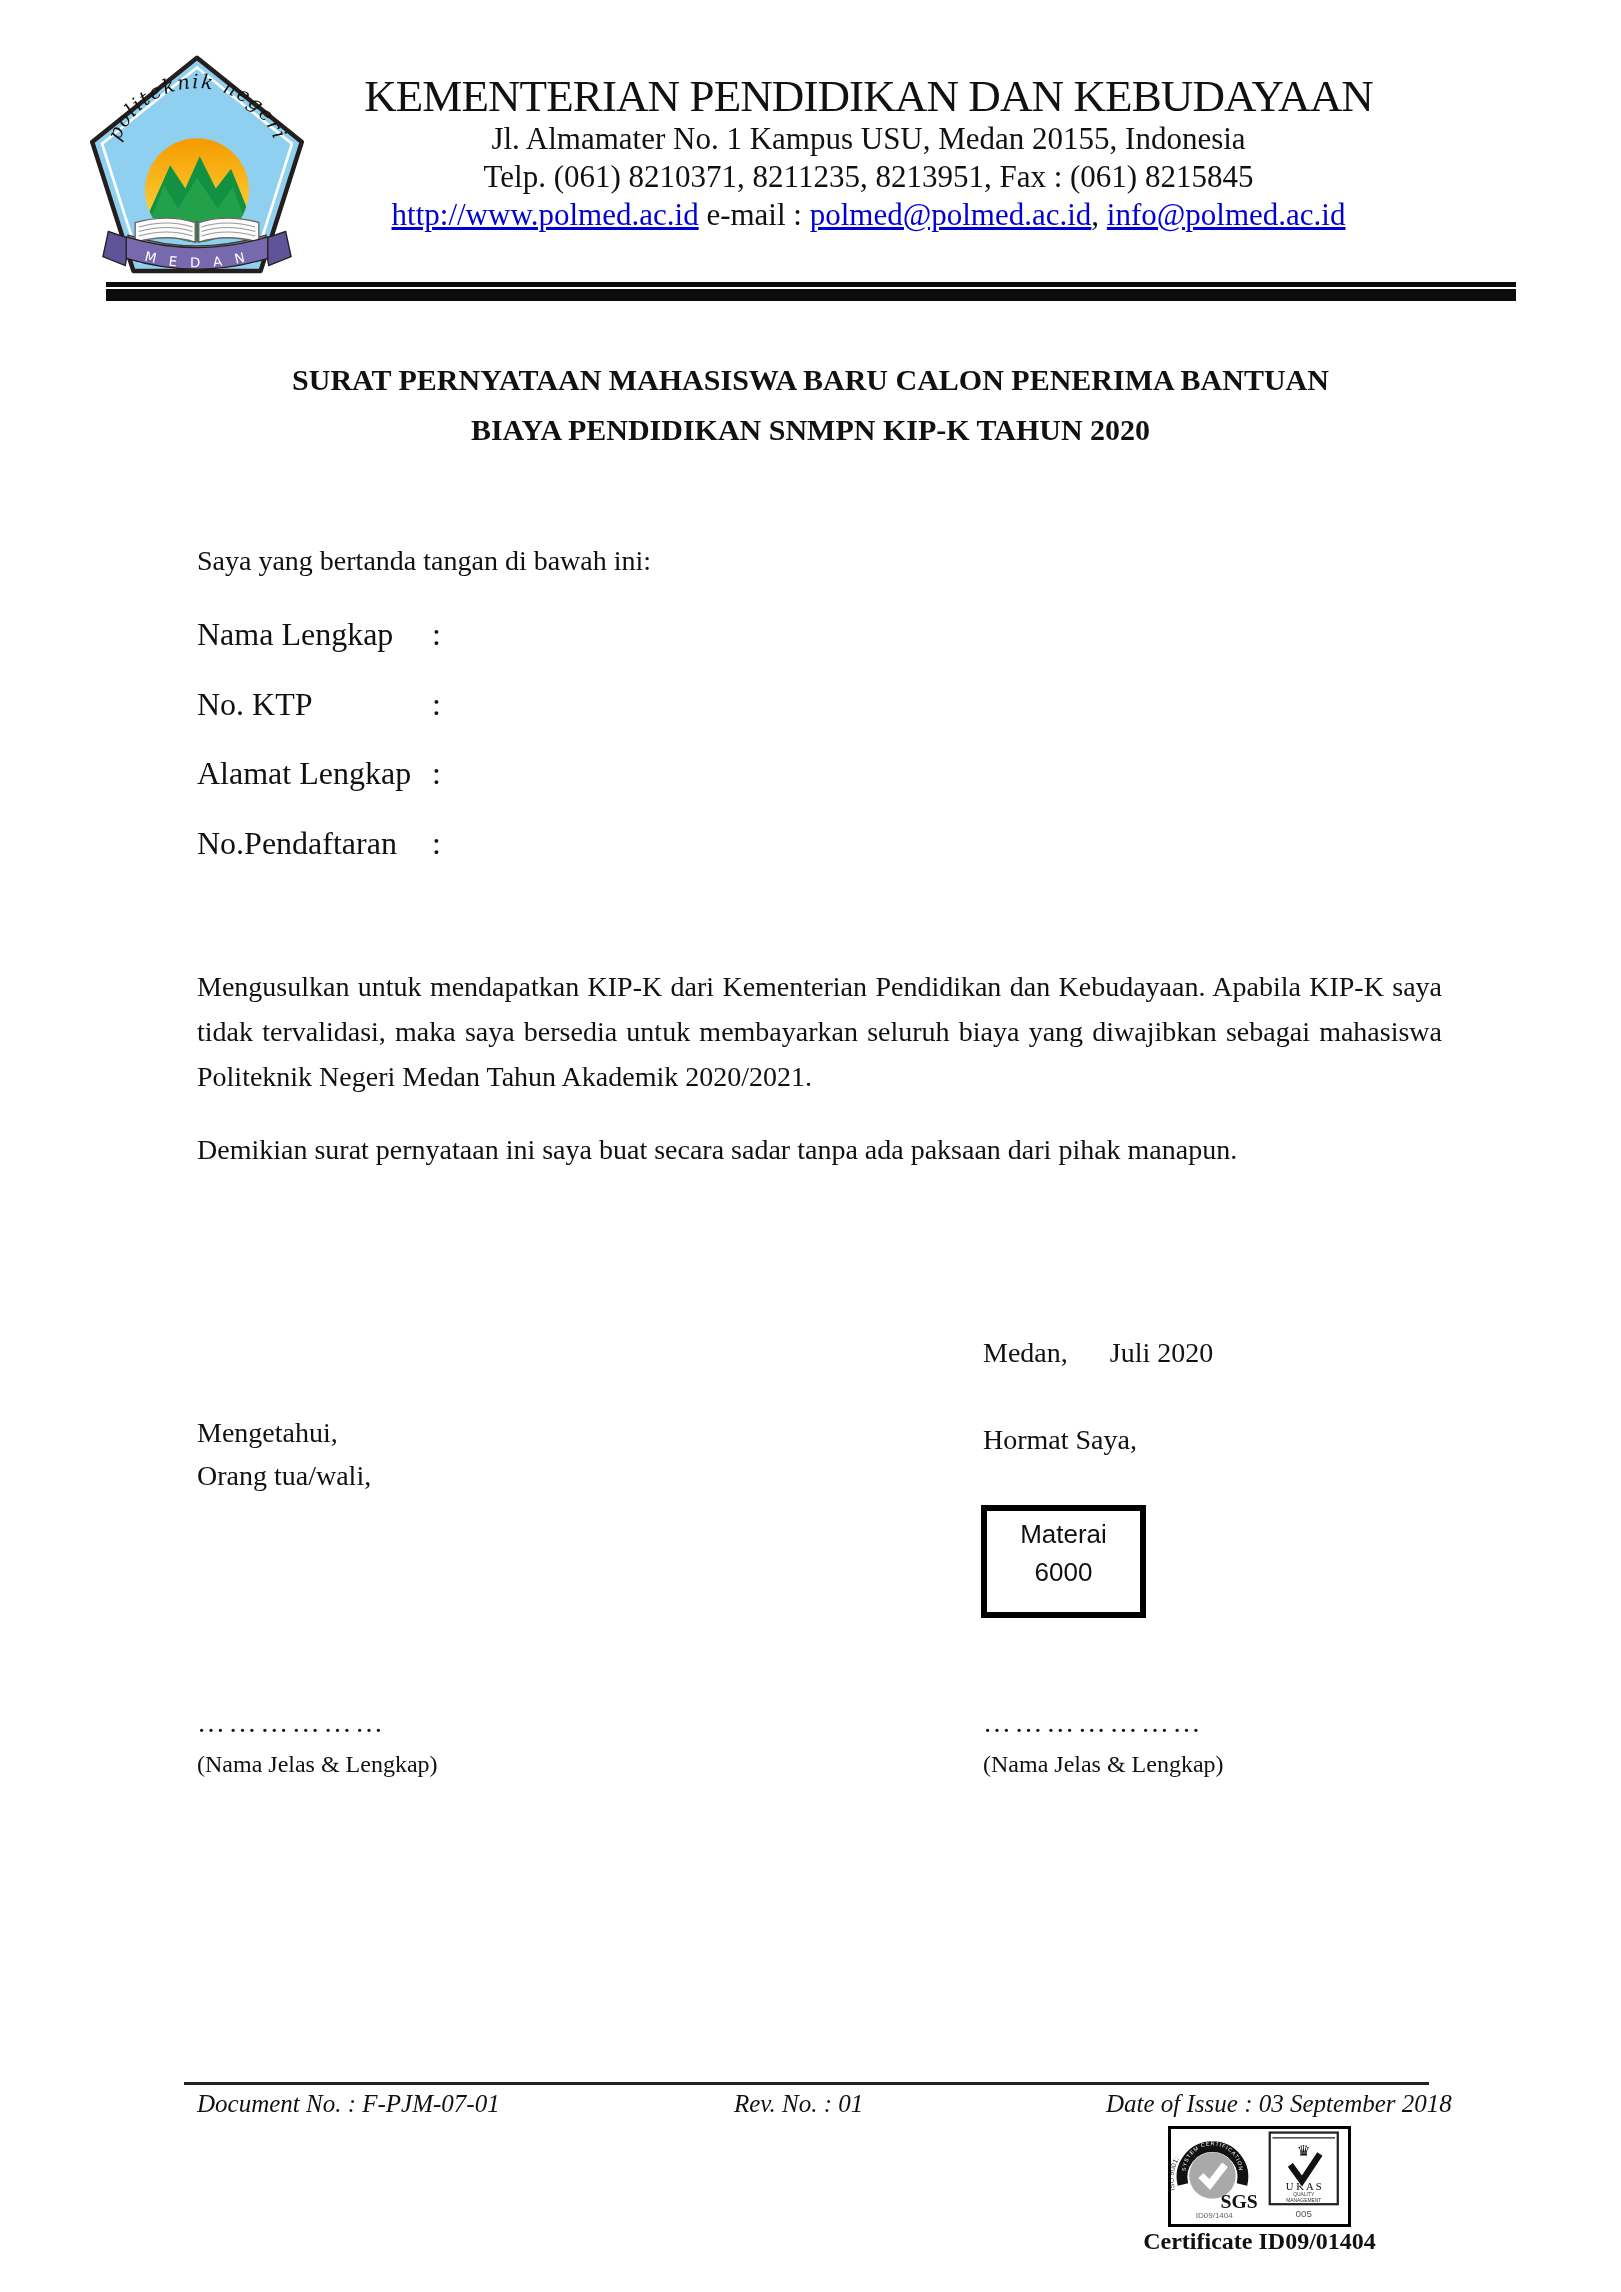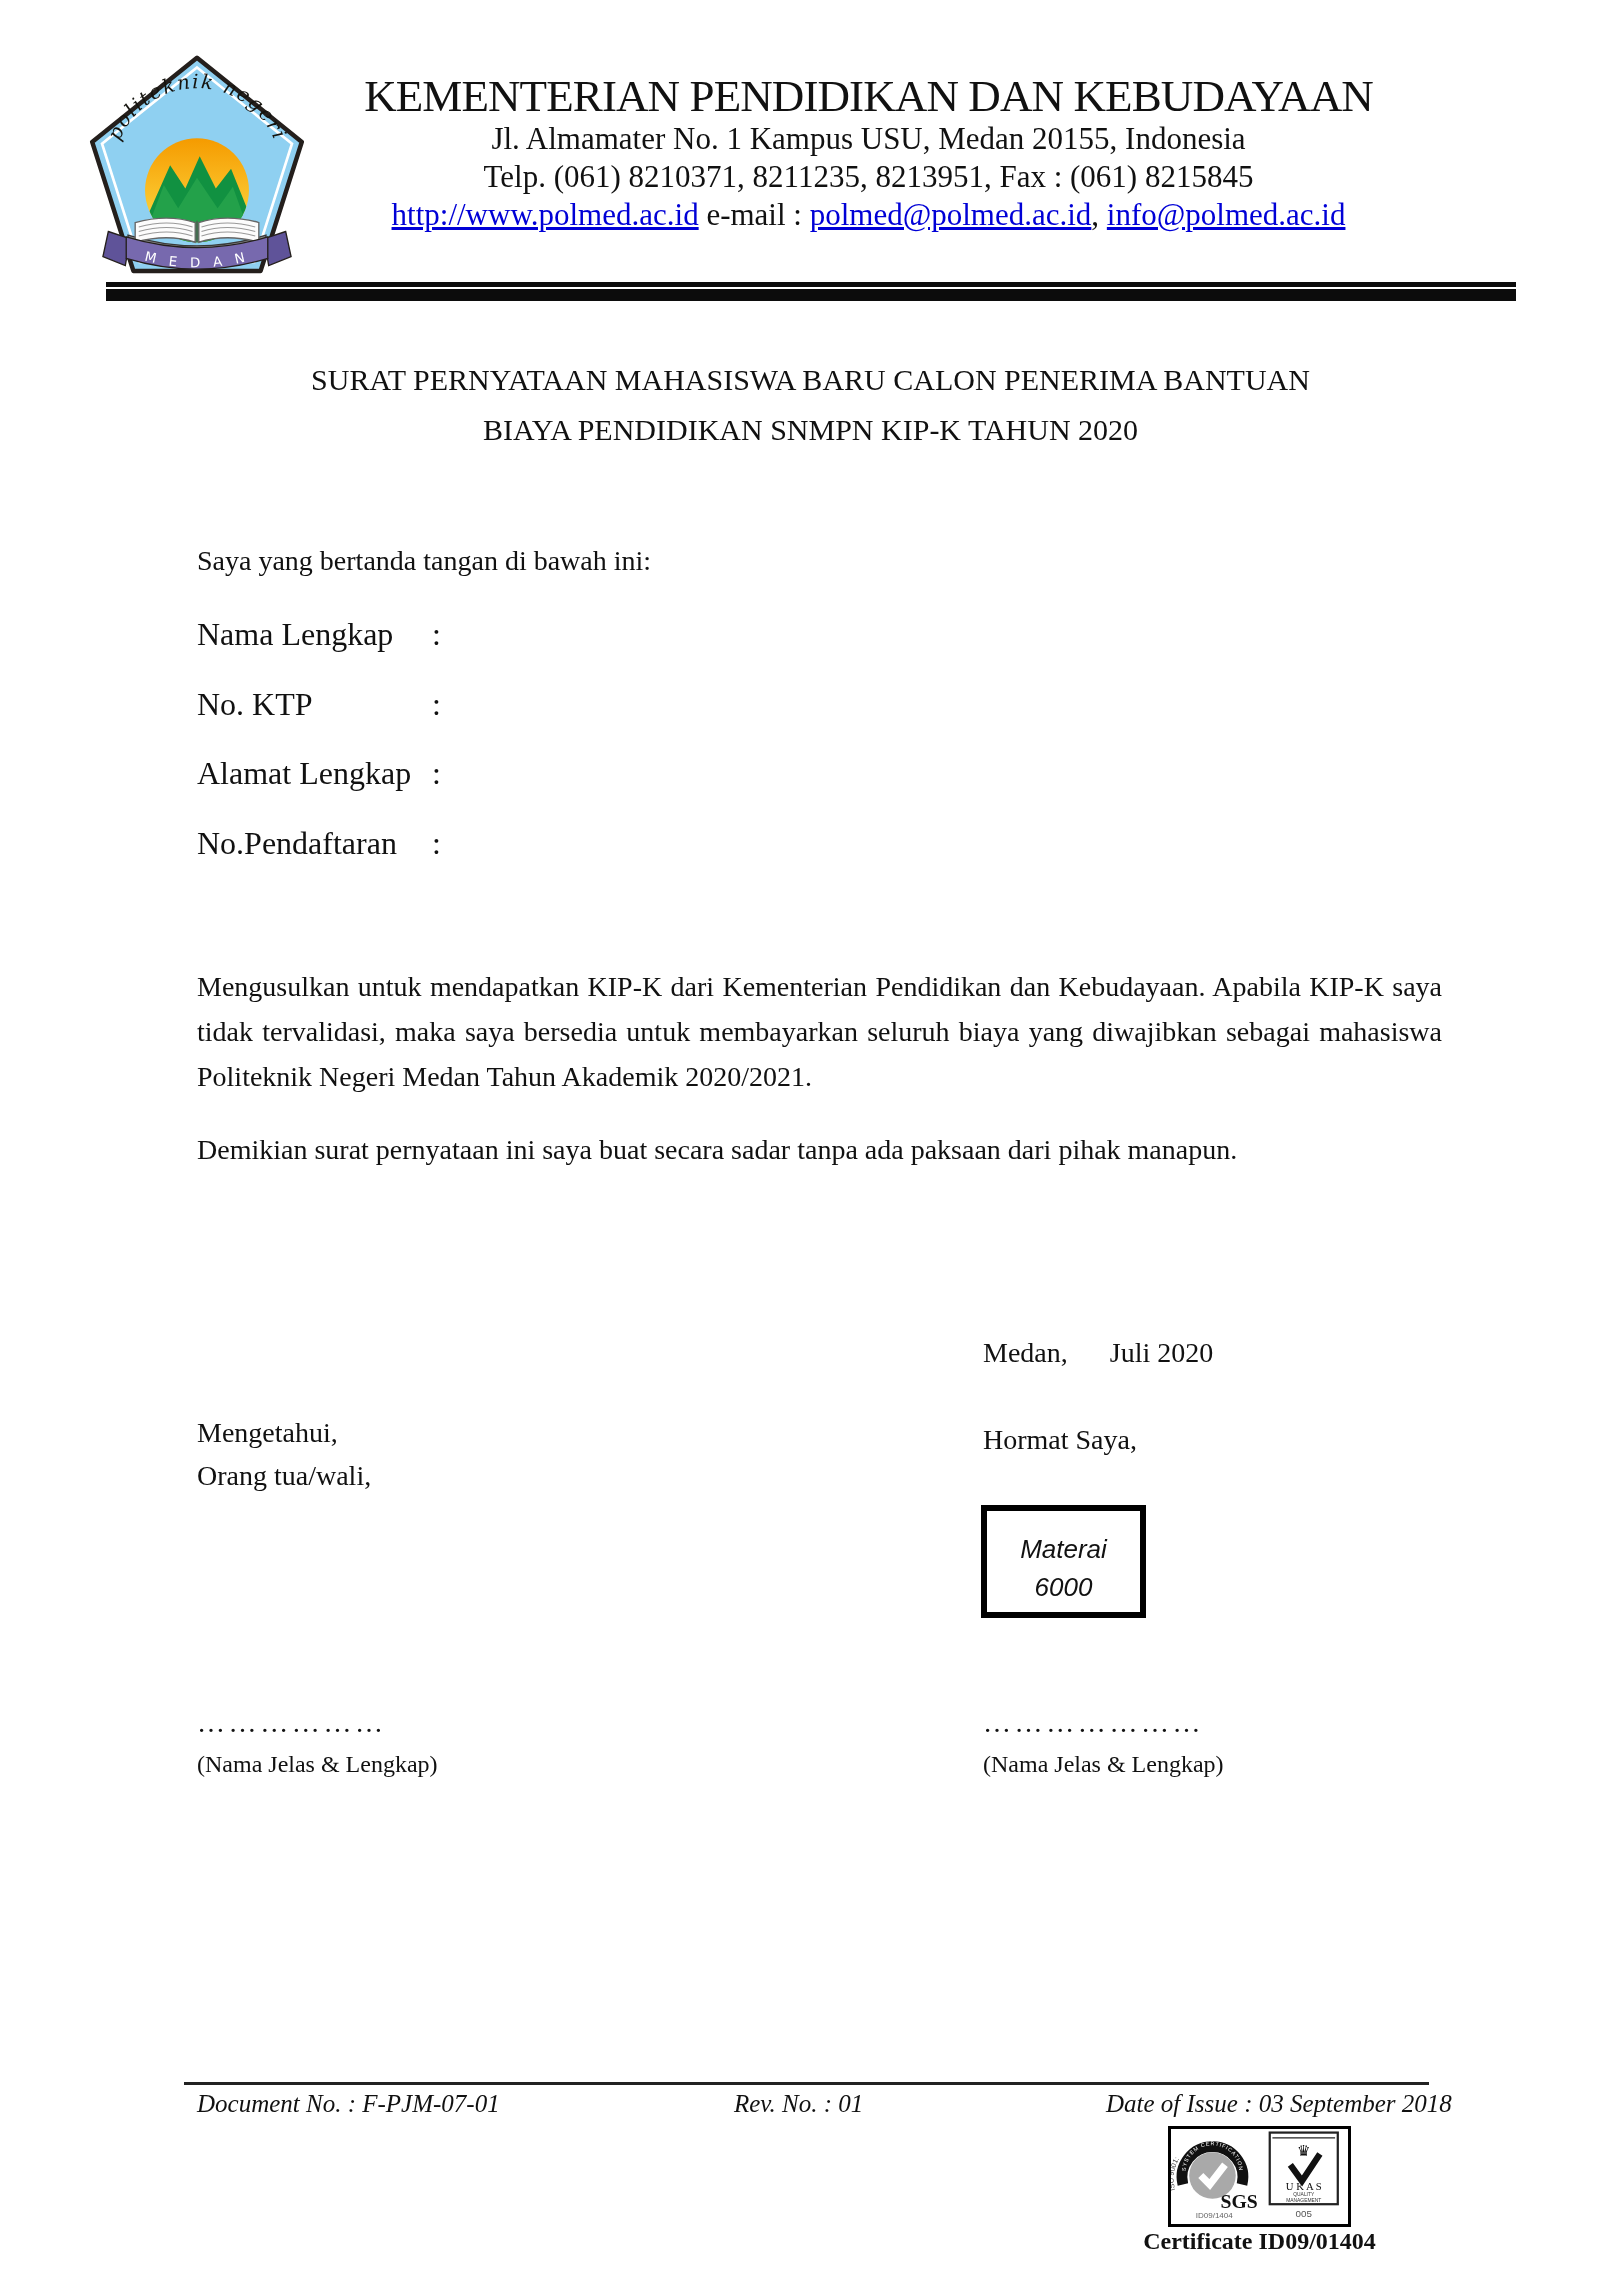--- a/index.html
+++ b/index.html
@@ -13,33 +13,33 @@
   .h-ministry{font-size:45px;line-height:48px;letter-spacing:-0.9px;}
   .h-institution{font-size:39px;line-height:45px;font-weight:bold;}
   .h-address{font-size:31px;line-height:38px;}
   .h-phone{font-size:31px;line-height:38px;}
   .h-web{font-size:31px;line-height:38px;}
   .h-web a{color:#0000d6;}
   .rule-thin{position:absolute;left:106px;top:282px;width:1410px;height:4.5px;background:#0c0c0c;}
   .rule-thick{position:absolute;left:106px;top:289px;width:1410px;height:11.6px;background:#0c0c0c;}
   
   .title{position:absolute;left:0;top:355px;width:1621px;text-align:center;
-         font-weight:normal;font-size:30px;line-height:50px;}
+         font-weight:bold;font-size:30px;line-height:50px;}
   
   .intro{position:absolute;left:197px;top:545px;font-size:28px;}
   .field{position:absolute;left:197px;font-size:32px;}
   .field .lbl{display:inline-block;width:235px;}
   .para{position:absolute;left:197px;width:1245px;font-size:28px;line-height:45px;}
   .justify{text-align:justify;}
   
   .sig{position:absolute;font-size:28px;line-height:43px;}
   .pre{white-space:pre;}
   .materai{position:absolute;left:981px;top:1505px;width:165px;height:113px;
            border:6.3px solid #000;box-sizing:border-box;text-align:center;
-           font-family:"Liberation Sans",sans-serif;font-size:26px;line-height:38px;padding-top:19px;font-style:italic;}
+           font-family:"Liberation Sans",sans-serif;font-size:26px;line-height:38px;padding-top:4px;}
   .dots{position:absolute;font-size:28px;letter-spacing:3.6px;}
   .caption{position:absolute;font-size:24px;}
   
   .footer-line{position:absolute;left:184px;top:2082px;width:1245px;height:2.7px;background:#222;}
   .f-text{position:absolute;top:2090px;font-size:25px;font-style:italic;}
   .cert-box{position:absolute;left:1168px;top:2126px;width:183px;height:101px;
             border:3.6px solid #000;box-sizing:border-box;background:#fff;}
   .cert-label{position:absolute;left:1125px;top:2228px;width:269px;text-align:center;
               font-family:Liberation Serif, serif;font-weight:bold;font-size:24px;}
 </style>

